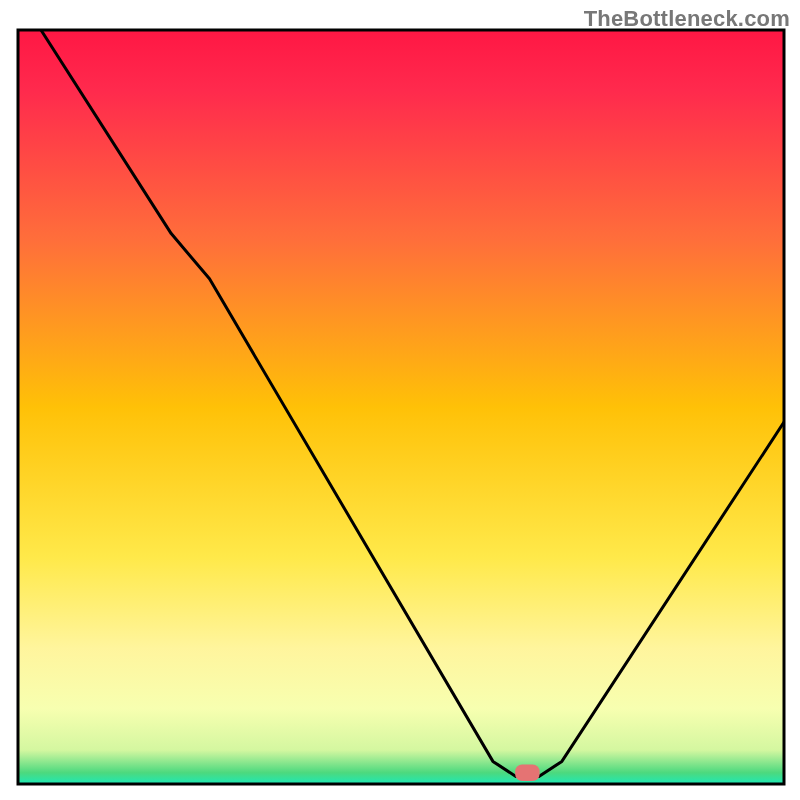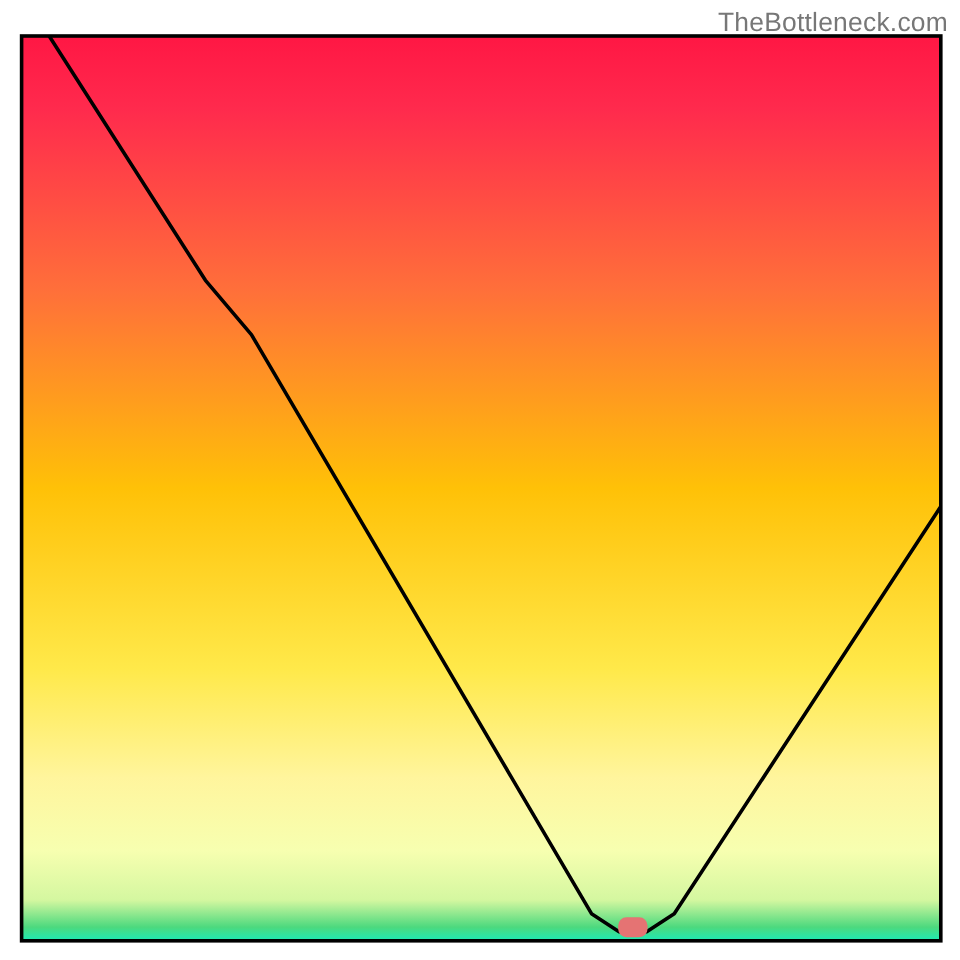--- a/index.html
+++ b/index.html
@@ -13,21 +13,21 @@
   .chart-container {
     position: relative;
     width: 800px;
     height: 800px;
   }
   .watermark {
     position: absolute;
     top: 6px;
     right: 10px;
     font-size: 22px;
-    font-weight: normal;
+    font-weight: bold;
     color: #777777;
     letter-spacing: 0.2px;
     z-index: 10;
   }
   svg.chart-svg {
     position: absolute;
     top: 0;
     left: 0;
     width: 800px;
     height: 800px;

